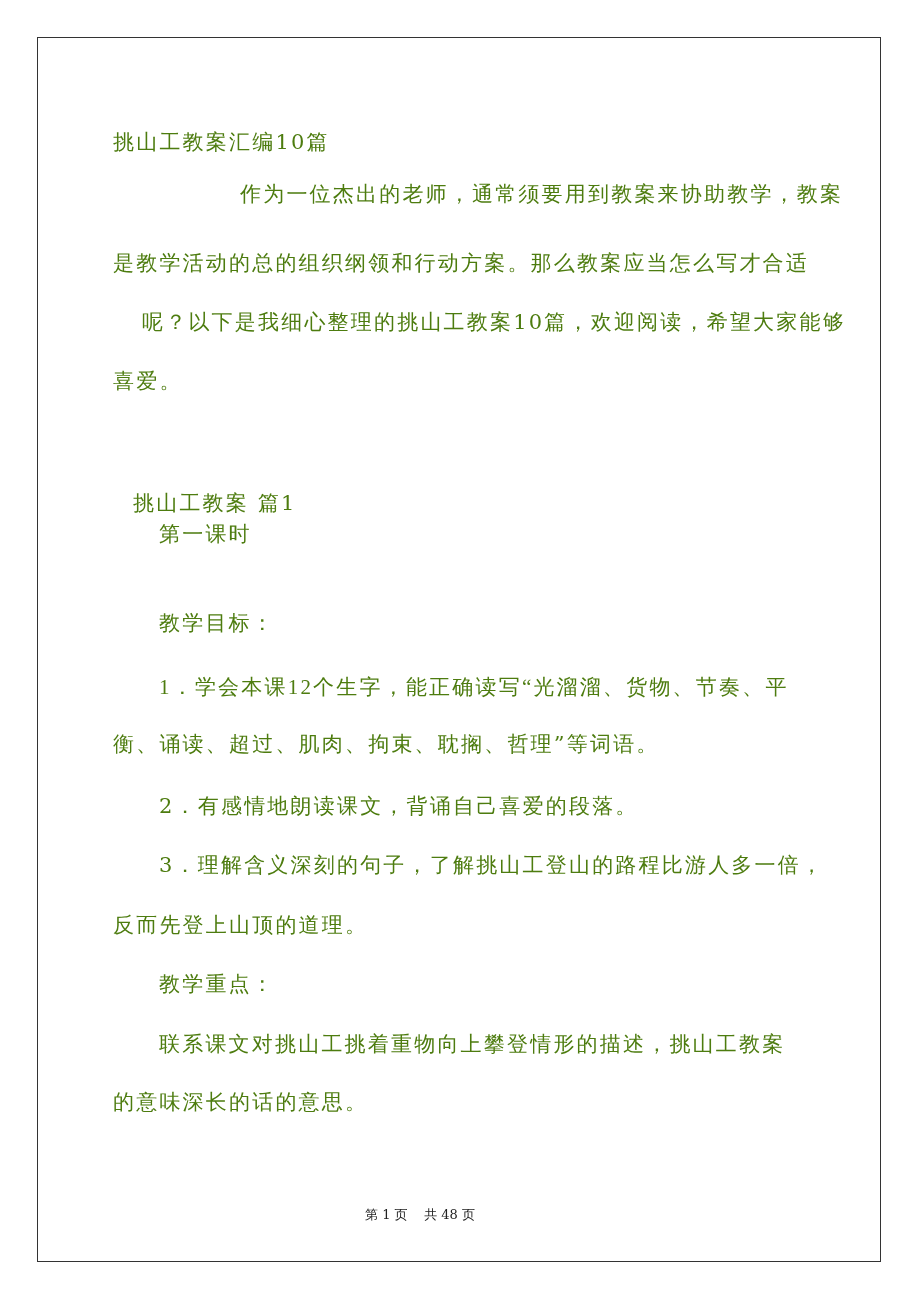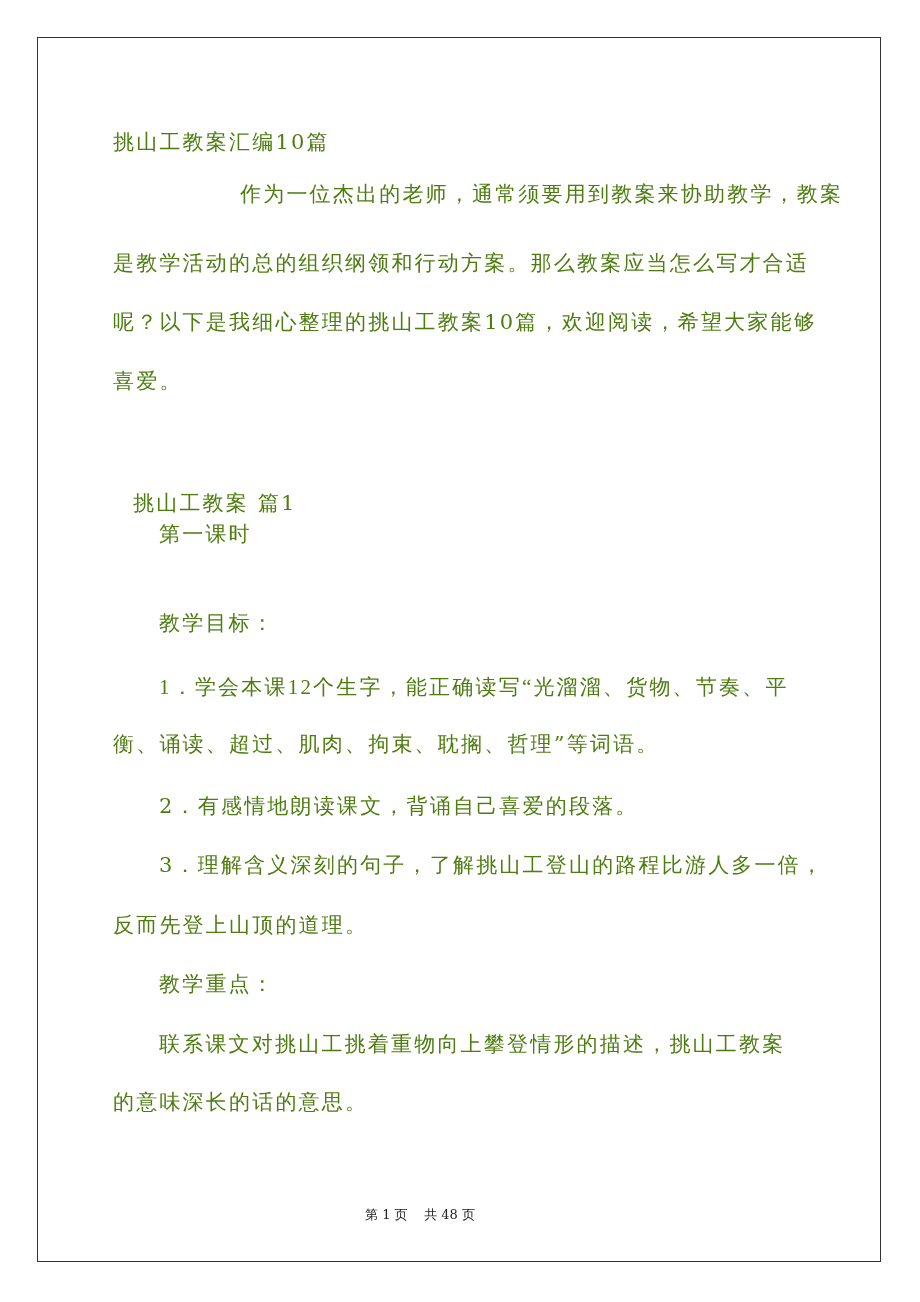--- a/index.html
+++ b/index.html
@@ -49,21 +49,21 @@
   </style>
 </head>
 <body>
 
 <div class="page-frame"></div>
 
 <div class="line" style="top:129px;">挑山工教案汇编10篇</div>
 
 <div class="line indent4" style="top:181px;margin-left:34px;">作为一位杰出的老师，通常须要用到教案来协助教学，教案</div>
 <div class="line" style="top:250px;">是教学活动的总的组织纲领和行动方案。那么教案应当怎么写才合适</div>
-<div class="line" style="top:309px;">呢？以下是我细心整理的挑山工教案10篇，欢迎阅读，希望大家能够</div>
+<div class="line" style="top:309px;margin-left:29px;">呢？以下是我细心整理的挑山工教案10篇，欢迎阅读，希望大家能够</div>
 <div class="line" style="top:368px;">喜爱。</div>
 
 <div class="line" style="top:490px;margin-left:20px;">挑山工教案 篇1</div>
 
 <div class="line indent2" style="top:521px;">第一课时</div>
 
 <div class="line indent2" style="top:610px;">教学目标：</div>
 
 <div class="line indent2" style="top:674px;font-family:Liberation Serif, serif;">1．学会本课12个生字，能正确读写“光溜溜、货物、节奏、平</div>
 <div class="line" style="top:731px;">衡、诵读、超过、肌肉、拘束、耽搁、哲理”等词语。</div>

